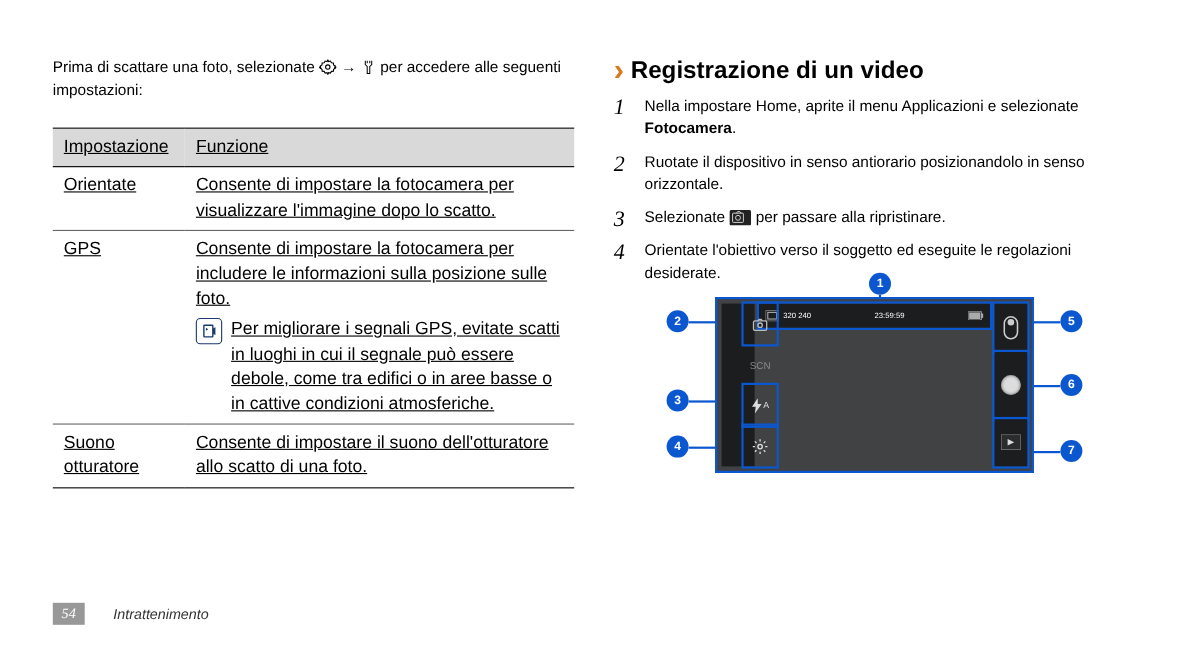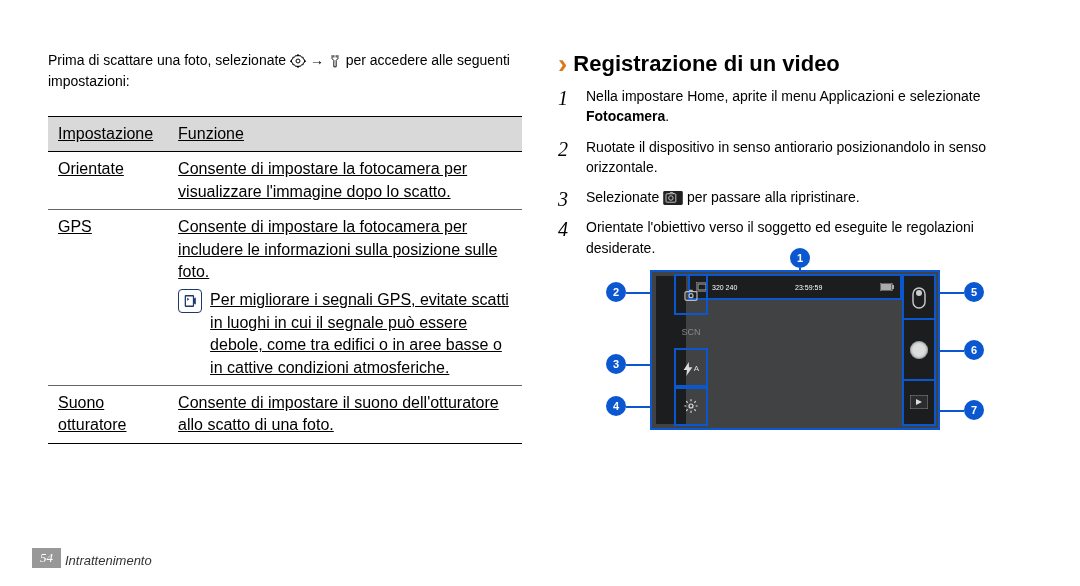--- a/index.html
+++ b/index.html
@@ -123,22 +123,22 @@
     width: 20px; height: 20px; border-radius: 50%;
     background: #0b57d0; color: #fff;
     font-size: 11px; font-weight: 700;
     display: flex; align-items: center; justify-content: center;
   }
   .lead { position: absolute; background: #0b57d0; height: 2px; }
   .lead.v { width: 2px; height: auto; }
 
   .page-footer {
     position: absolute;
-    left: 32px; bottom: 18px;
-    display: flex; align-items: flex-end; gap: 4px;
+    left: 48px; bottom: 18px;
+    display: flex; align-items: center; gap: 26px;
     font-size: 13px;
   }
   .page-footer .pn {
     background: #989898; color: #fff;
     padding: 2px 8px; font-style: italic;
     font-family: Georgia, serif;
   }
   .page-footer .sec { font-style: italic; color: #333; }
 </style>
 </head>

